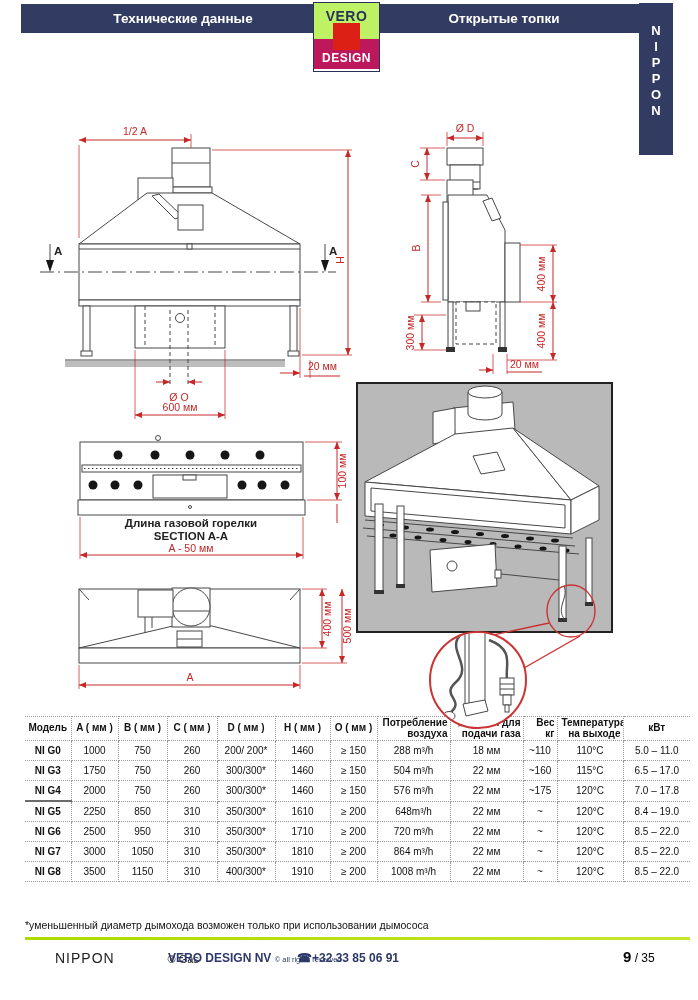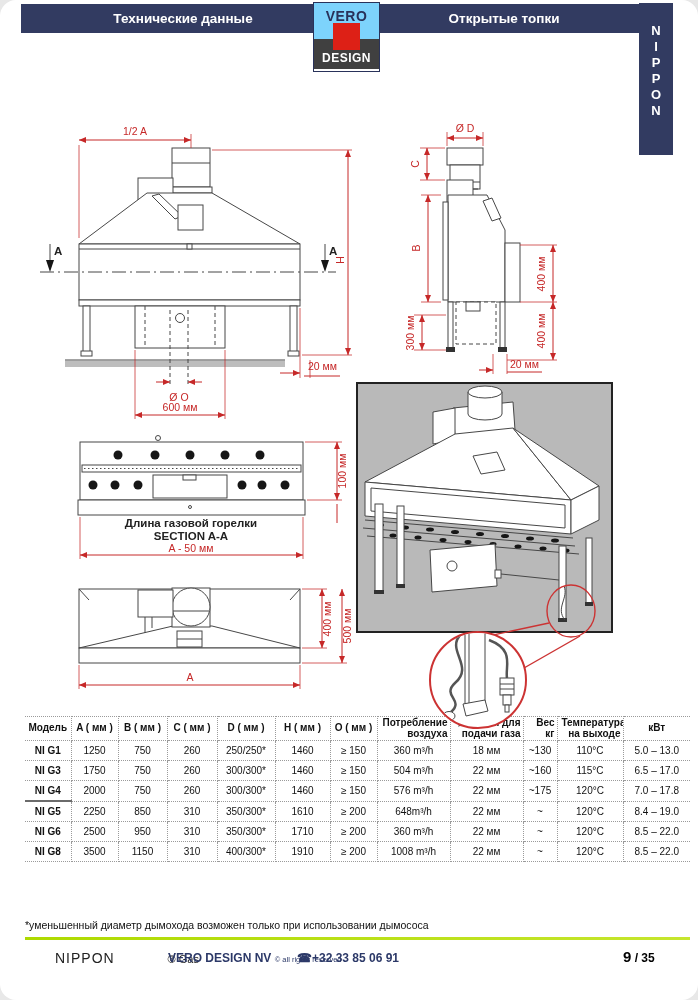--- a/index.html
+++ b/index.html
@@ -1,27 +1,27 @@
 <!DOCTYPE html>
 <html><head>
 <meta charset="utf-8">
 <style>
   html,body{margin:0;padding:0;background:#e8e8e8;}
   .sheet{position:relative;width:698px;height:1000px;background:#ffffff;margin:0 auto;
-         font-family:"Liberation Sans",sans-serif;overflow:hidden;border-radius:16px;}
+         font-family:"Liberation Sans",sans-serif;overflow:hidden;}
   
   .topbar{position:absolute;left:21px;top:4px;width:618px;height:29px;background:#323b61;}
   .topbar .tab{position:absolute;top:0;height:29px;line-height:29px;color:#fff;
                font-size:13.5px;font-weight:bold;white-space:nowrap;}
   .tab-left{left:57px;width:210px;text-align:center;}
   .tab-right{left:398px;width:170px;text-align:center;}
   .logo{position:absolute;left:313px;top:2px;width:65px;height:68px;border:1px solid #29325a;z-index:5;}
-  .logo-top{height:36px;background:#7dd3fc;text-align:center;color:#29325a;
+  .logo-top{height:36px;background:#bef264;text-align:center;color:#29325a;
             font-weight:bold;font-size:14px;padding-top:5px;box-sizing:border-box;letter-spacing:.5px;}
-  .logo-bottom{height:30px;background:#404040;color:#fff;text-align:center;font-weight:bold;
+  .logo-bottom{height:30px;background:#be185d;color:#fff;text-align:center;font-weight:bold;
                font-size:12px;line-height:38px;letter-spacing:.5px;}
   .logo-red{position:absolute;left:19px;top:20px;width:27px;height:27px;background:#dd2016;}
   .nippon-col{position:absolute;left:639px;top:3px;width:34px;height:152px;background:#323b61;
               color:#fff;font-weight:bold;font-size:13px;text-align:center;padding-top:20px;box-sizing:border-box;}
   .nippon-col div{line-height:16px;}
   .page-title{position:absolute;left:47px;top:80px;font-size:19px;font-weight:bold;color:#000;}
   
   svg{position:absolute;overflow:visible;}
   svg text{font-family:"Liberation Sans",sans-serif;}
   .geo{stroke:#474747;stroke-width:1;fill:none;}
@@ -45,21 +45,21 @@
   .footnote{position:absolute;left:25px;top:919px;font-size:10.5px;color:#111;}
   .green-rule{position:absolute;left:25px;top:937px;width:665px;height:3px;
               background:linear-gradient(90deg,#aeda00,#c6e62e);}
   
   .footer{position:absolute;left:0;top:948px;width:698px;height:22px;font-size:12px;color:#111;}
   .f-brand{position:absolute;left:55px;top:2px;font-size:14px;letter-spacing:1px;color:#222;}
   .f-brand .reg{font-size:11px;letter-spacing:0;margin-left:48px;}
   .f-company{position:absolute;left:168px;top:3px;color:#2c3968;font-weight:bold;font-size:12px;}
   .f-company .rights{font-weight:normal;font-size:7.5px;}
   .f-phone{position:absolute;left:297px;top:3px;color:#2c3968;font-weight:bold;font-size:12px;}
-  .f-page{position:absolute;left:623px;top:0;font-size:12px;color:#000;font-weight:bold;}
+  .f-page{position:absolute;left:623px;top:0;font-size:12px;color:#000;}
   .f-page b{font-size:15px;}
 </style>
 </head>
 <body>
 
 <div class="sheet">
 
   <div class="topbar">
     <span class="tab tab-left">Технические данные</span>
     <span class="tab tab-right">Открытые топки</span>
@@ -378,32 +378,32 @@
             </th>
             <th class="lft">
               <div>Температура</div>
               <div>на выходе</div>
             </th>
             <th>кВт</th>
           </tr>
         </thead>
       <tbody id="spec-body">
           <tr>
-            <td class="model">NI G1</td>
-            <td>1250</td>
+            <td class="model">NI G0</td>
+            <td>1000</td>
             <td>750</td>
             <td>260</td>
-            <td>250/250*</td>
+            <td>200/ 200*</td>
             <td>1460</td>
             <td>≥ 150</td>
-            <td>360 m³/h</td>
+            <td>288 m³/h</td>
             <td>18 мм</td>
-            <td>~130</td>
+            <td>~110</td>
             <td>110°C</td>
-            <td>5.0 – 13.0</td>
+            <td>5.0 – 11.0</td>
           </tr>
           <tr>
             <td class="model">NI G3</td>
             <td>1750</td>
             <td>750</td>
             <td>260</td>
             <td>300/300*</td>
             <td>1460</td>
             <td>≥ 150</td>
             <td>504 m³/h</td>
@@ -441,21 +441,35 @@
             <td>8.4 – 19.0</td>
           </tr>
           <tr>
             <td class="model">NI G6</td>
             <td>2500</td>
             <td>950</td>
             <td>310</td>
             <td>350/300*</td>
             <td>1710</td>
             <td>≥ 200</td>
-            <td>360 m³/h</td>
+            <td>720 m³/h</td>
+            <td>22 мм</td>
+            <td>~</td>
+            <td>120°C</td>
+            <td>8.5 – 22.0</td>
+          </tr>
+          <tr>
+            <td class="model">NI G7</td>
+            <td>3000</td>
+            <td>1050</td>
+            <td>310</td>
+            <td>350/300*</td>
+            <td>1810</td>
+            <td>≥ 200</td>
+            <td>864 m³/h</td>
             <td>22 мм</td>
             <td>~</td>
             <td>120°C</td>
             <td>8.5 – 22.0</td>
           </tr>
           <tr>
             <td class="model">NI G8</td>
             <td>3500</td>
             <td>1150</td>
             <td>310</td>

